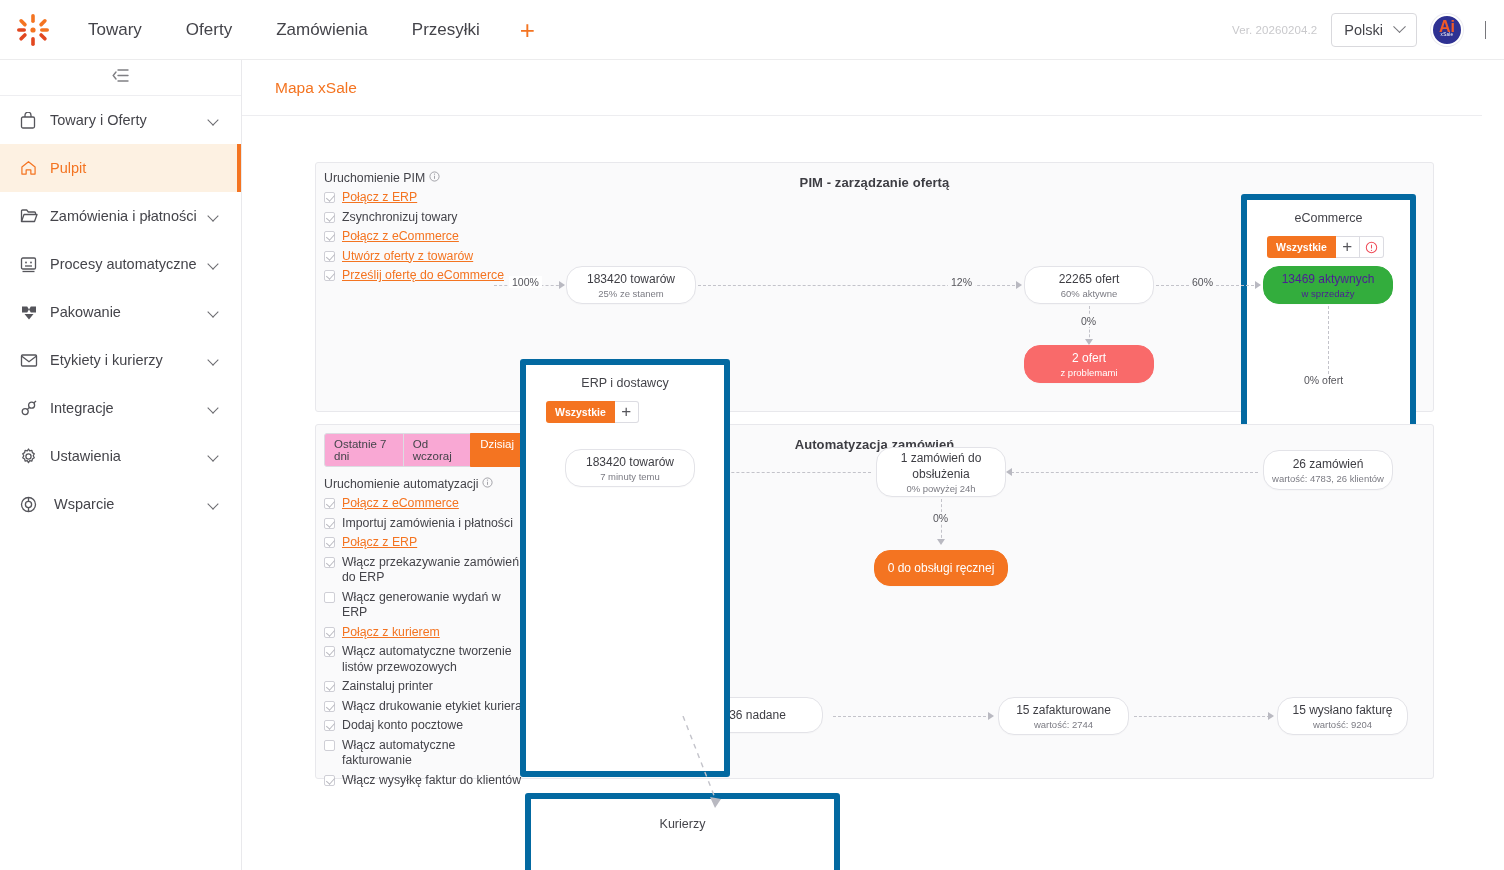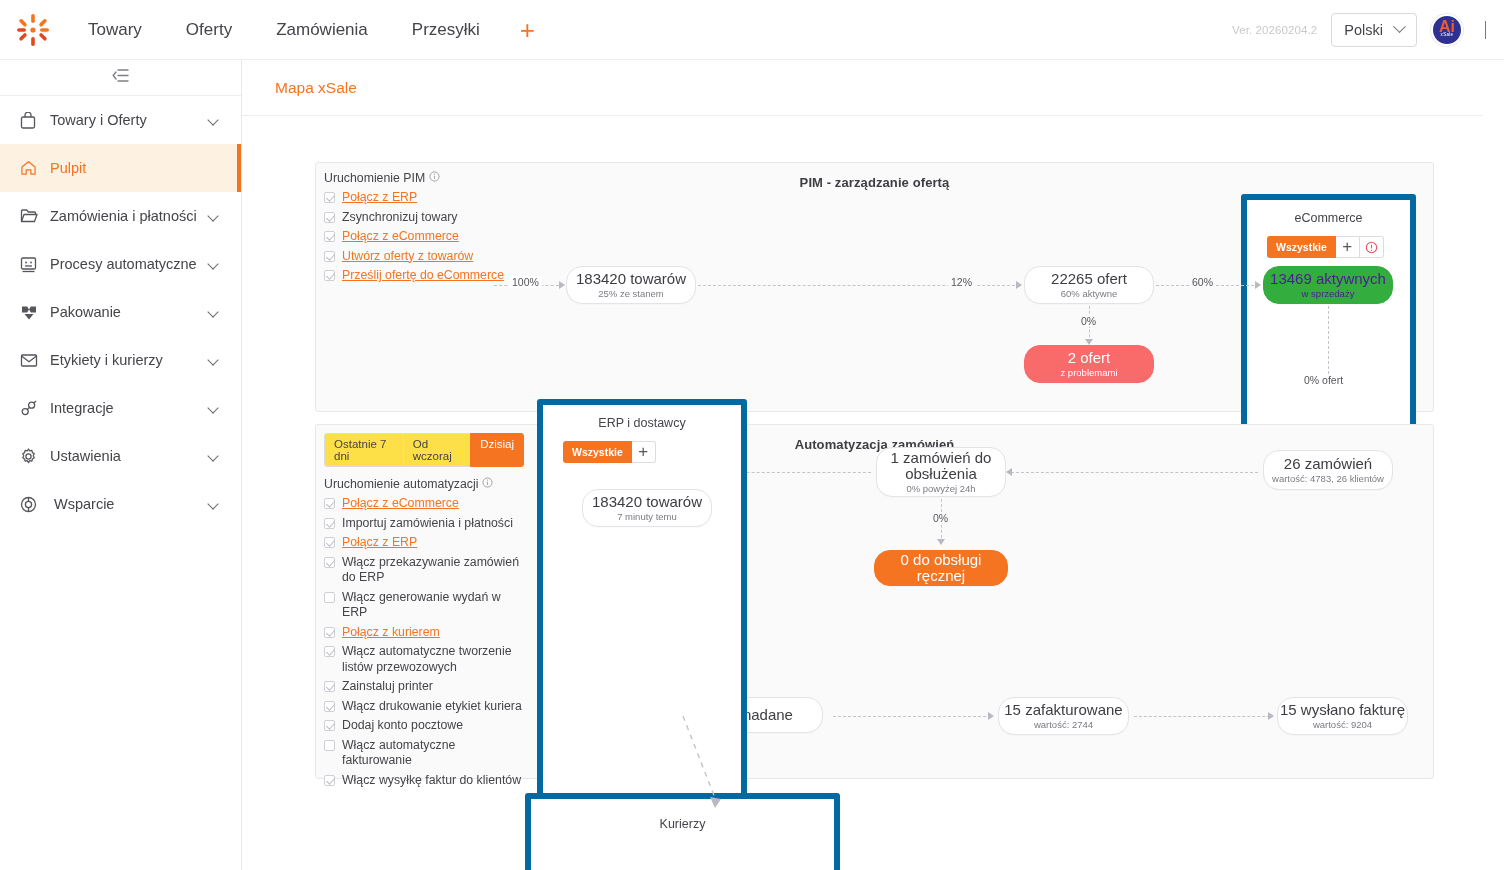--- a/index.html
+++ b/index.html
@@ -109,21 +109,21 @@
   }
   .chk.on:after {
     content: ""; position: absolute; left: 3px; top: 0px; width: 3.5px; height: 7px;
     border-right: 1.5px solid #b9b9c0; border-bottom: 1.5px solid #b9b9c0; transform: rotate(42deg);
   }
   .chk-lbl { font-size: 12.3px; color: #44444a; line-height: 15.5px; }
   .chk-lbl.link { color: #f47421; text-decoration: underline; cursor: pointer; }
 
   .period-tabs { display: flex; margin-bottom: 10px; }
   .period-tabs span {
-    border: 1px solid #dcdce2; background: #fde047; font-size: 11.5px; color: #44444a;
+    border: 1px solid #dcdce2; background: #f9a8d4; font-size: 11.5px; color: #44444a;
     padding: 4px 9px; cursor: pointer; margin-left: -1px;
   }
   .period-tabs span:first-child { margin-left: 0; border-radius: 3px 0 0 3px; }
   .period-tabs span:last-child { border-radius: 0 3px 3px 0; }
   .period-tabs span.sel { background: #f47421; border-color: #f47421; color: #fff; }
 
   
   .subpanel {
     position: absolute; background: #ffffff; border: 6px solid #0369a1; border-radius: 3px;
   }
@@ -140,21 +140,21 @@
   }
   .tool-btn:last-child { border-radius: 0 3px 3px 0; }
   .tool-btn.warn { color: #ef4e5a; font-size: 13px; }
 
   
   .node {
     position: absolute; border: 1px solid #e3e3e8; background: #fff; border-radius: 16px;
     display: flex; flex-direction: column; align-items: center; justify-content: center;
     text-align: center; box-shadow: 0 1px 1px rgba(0,0,0,.02); cursor: pointer;
   }
-  .node .n1 { font-size: 15px; color: #3d3d43; line-height: 16px; }
+  .node .n1 { font-size: 12px; color: #3d3d43; line-height: 16px; }
   .node .n2 { font-size: 9.5px; color: #7b7b83; margin-top: 1px; }
   .node.green { background: #33ad3d; border-color: #33ad3d; }
   .node.green .n1, .node.green .n2 { color: #4c1d95; }
   .node.red { background: #f96a6a; border-color: #f96a6a; }
   .node.red .n1, .node.red .n2 { color: #fff; }
   .node.orange { background: #f47421; border-color: #f47421; }
   .node.orange .n1, .node.orange .n2 { color: #fff; }
 
   
   .conn { position: absolute; }
@@ -547,21 +547,21 @@
       <div class="conn v" style="left:314px; top:163px; height:100px;"></div>
       <div class="arrow down" style="left:310px; top:259px;"></div>
 
       <div class="conn h" style="left:517px; top:291px; width:158px;"></div>
       <div class="arrow right" style="left:672px; top:287px;"></div>
 
       <div class="conn h" style="left:818px; top:291px; width:136px;"></div>
       <div class="arrow right" style="left:952px; top:287px;"></div>
     </section>
 
-    <div class="subpanel" id="sp-erp" style="position:absolute; left:295px; top:243px; width:210px; height:418px;margin-top:40px;">
+    <div class="subpanel" id="sp-erp" style="position:absolute; left:278px; top:243px; width:210px; height:418px;">
       <div class="subpanel-title">ERP i dostawcy</div>
       <div class="sp-tools">
         <span class="tool-chip">Wszystkie</span>
         <span class="tool-btn">+</span>
       </div>
       <div class="node" style="left:39px; top:84px; width:130px; height:38px;">
         <span class="n1">183420 towarów</span>
         <span class="n2">7 minuty temu</span>
       </div>
     </div>

